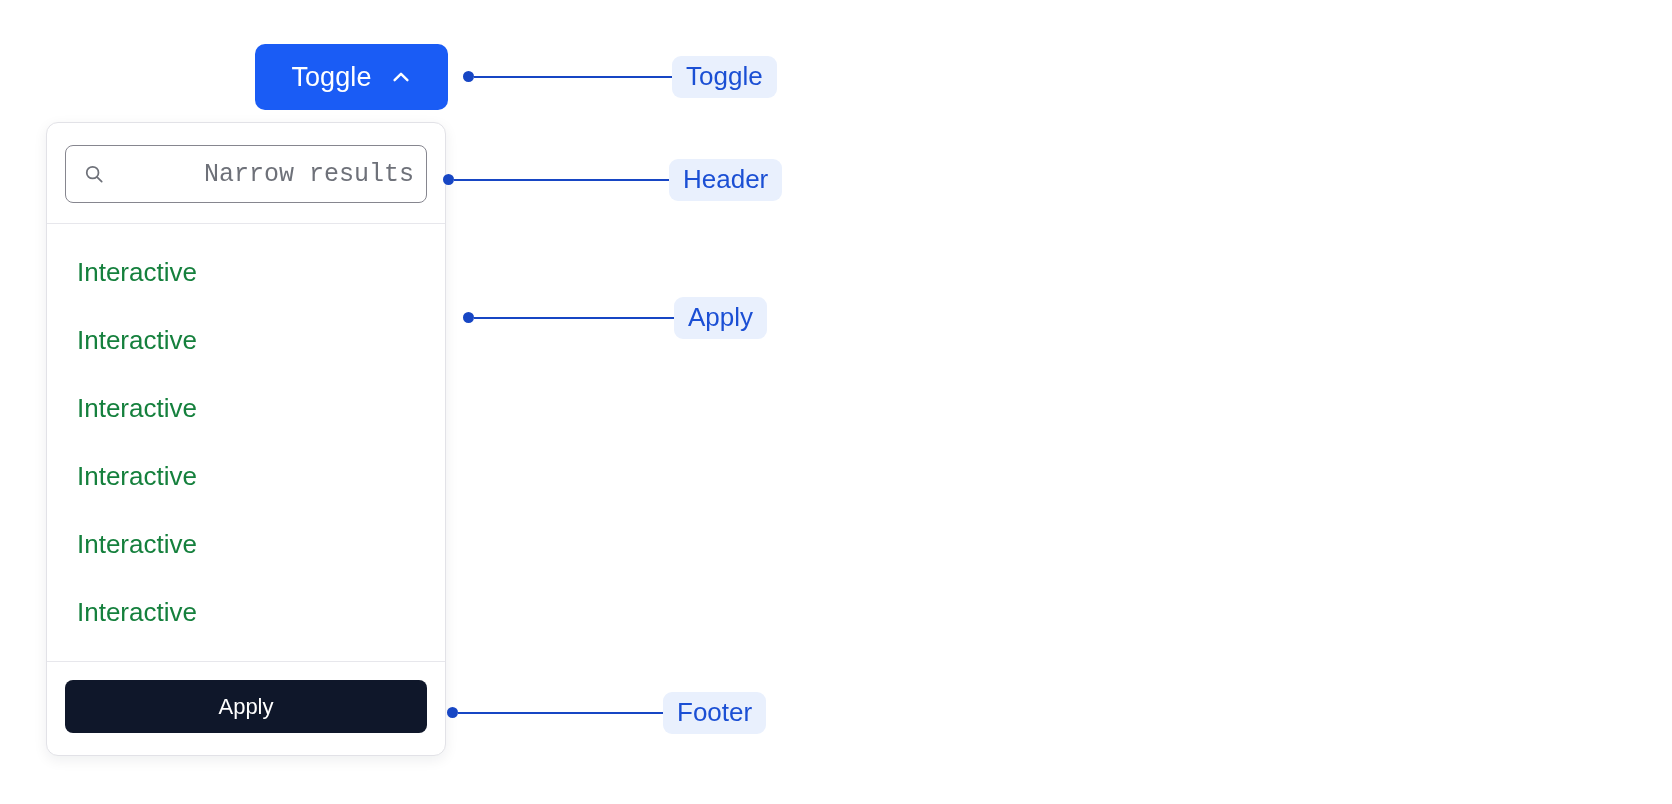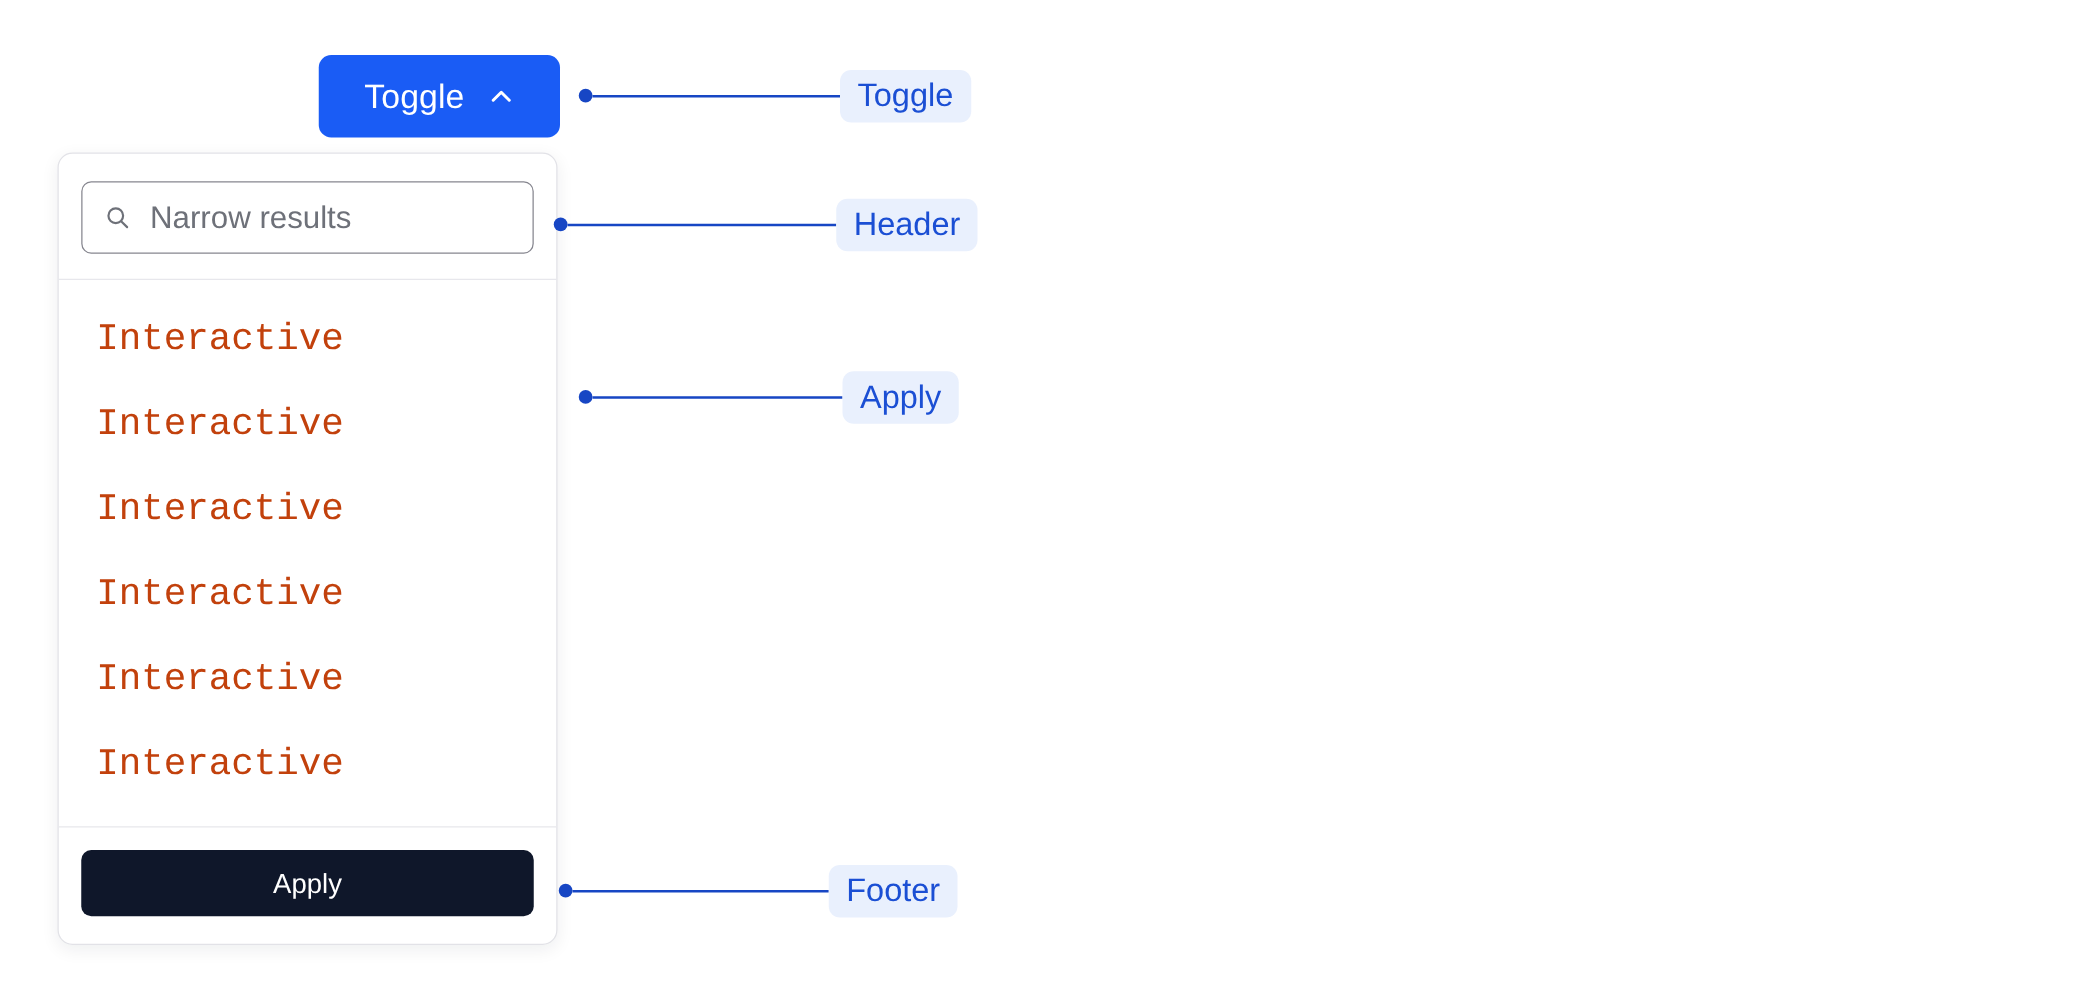--- a/index.html
+++ b/index.html
@@ -95,44 +95,45 @@
   .search-input {
     border: none;
     outline: none;
     background: transparent;
     width: 100%;
     height: 100%;
     box-sizing: border-box;
     padding-left: 54px;
     padding-right: 12px;
     font-size: 25px;
-    font-family: Liberation Sans, sans-serif;
+    font-family: Liberation Mono, monospace;
     color: #3b3f48;
+    text-align: right;
   }
   .search-input::placeholder {
     color: #6e7179;
     opacity: 1;
   }
 
   
   .panel-list {
     flex: 1 1 auto;
     padding: 14px 0 8px 0;
     overflow: hidden;
   }
   .list-item {
     height: 68px;
     display: flex;
     align-items: center;
     padding: 0 30px;
     box-sizing: border-box;
-    font-size: 30px;
-    color: #c2410c;
+    font-size: 26px;
+    color: #15803d;
     cursor: pointer;
-    font-family: Liberation Mono, monospace;
+    font-family: Liberation Sans, sans-serif;
   }
 
   
   .panel-footer {
     border-top: 1px solid #e7e7ec;
     padding: 18px 18px 22px 18px;
     box-sizing: border-box;
   }
   .apply-btn {
     width: 100%;

